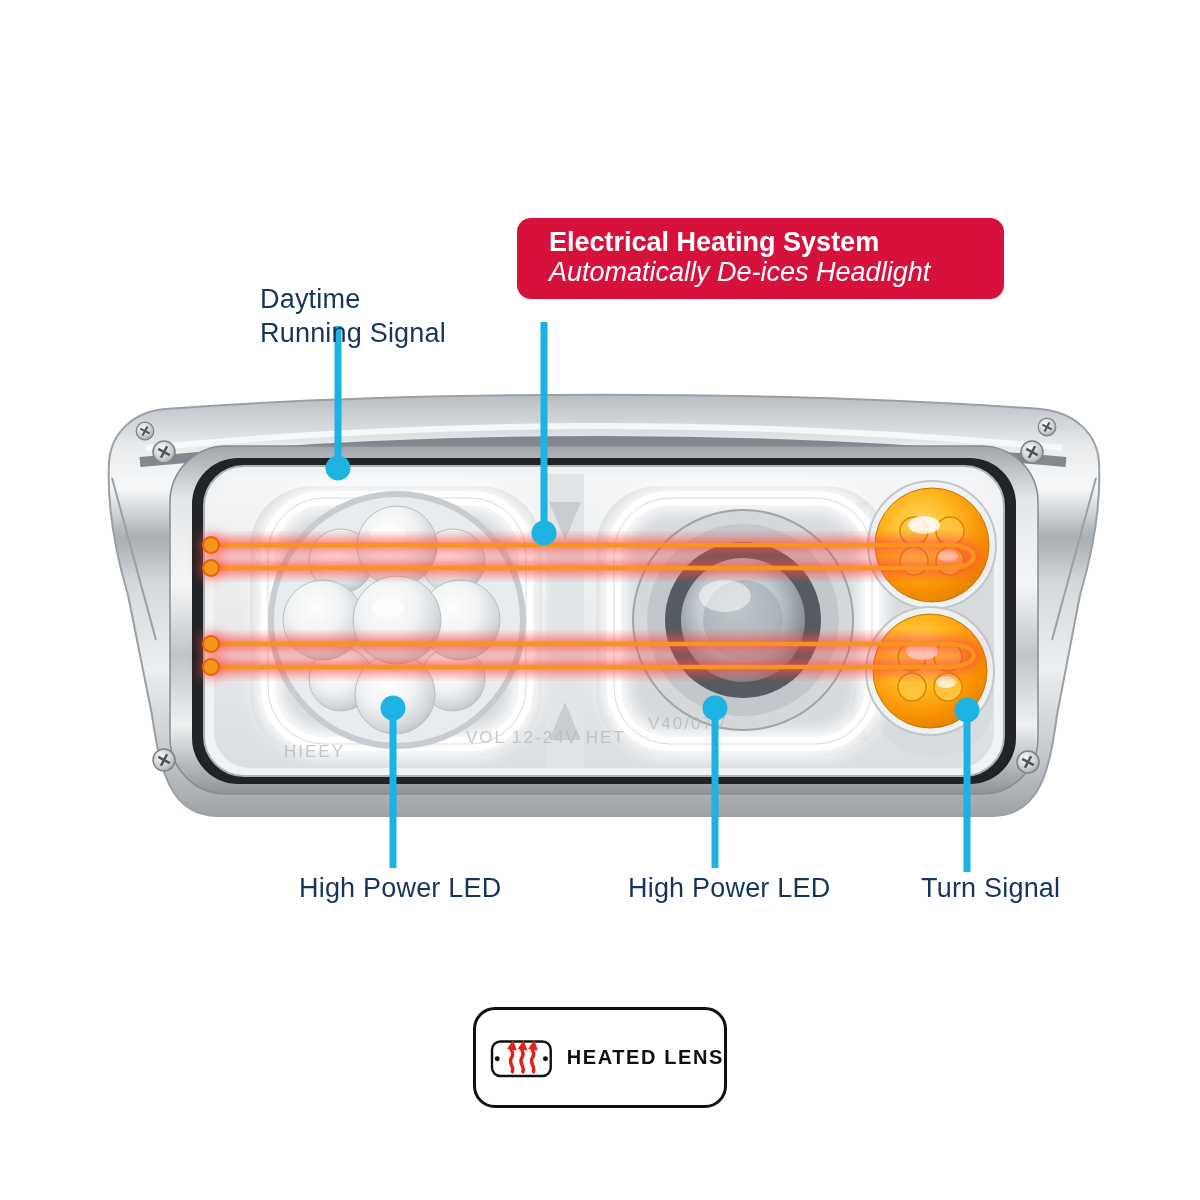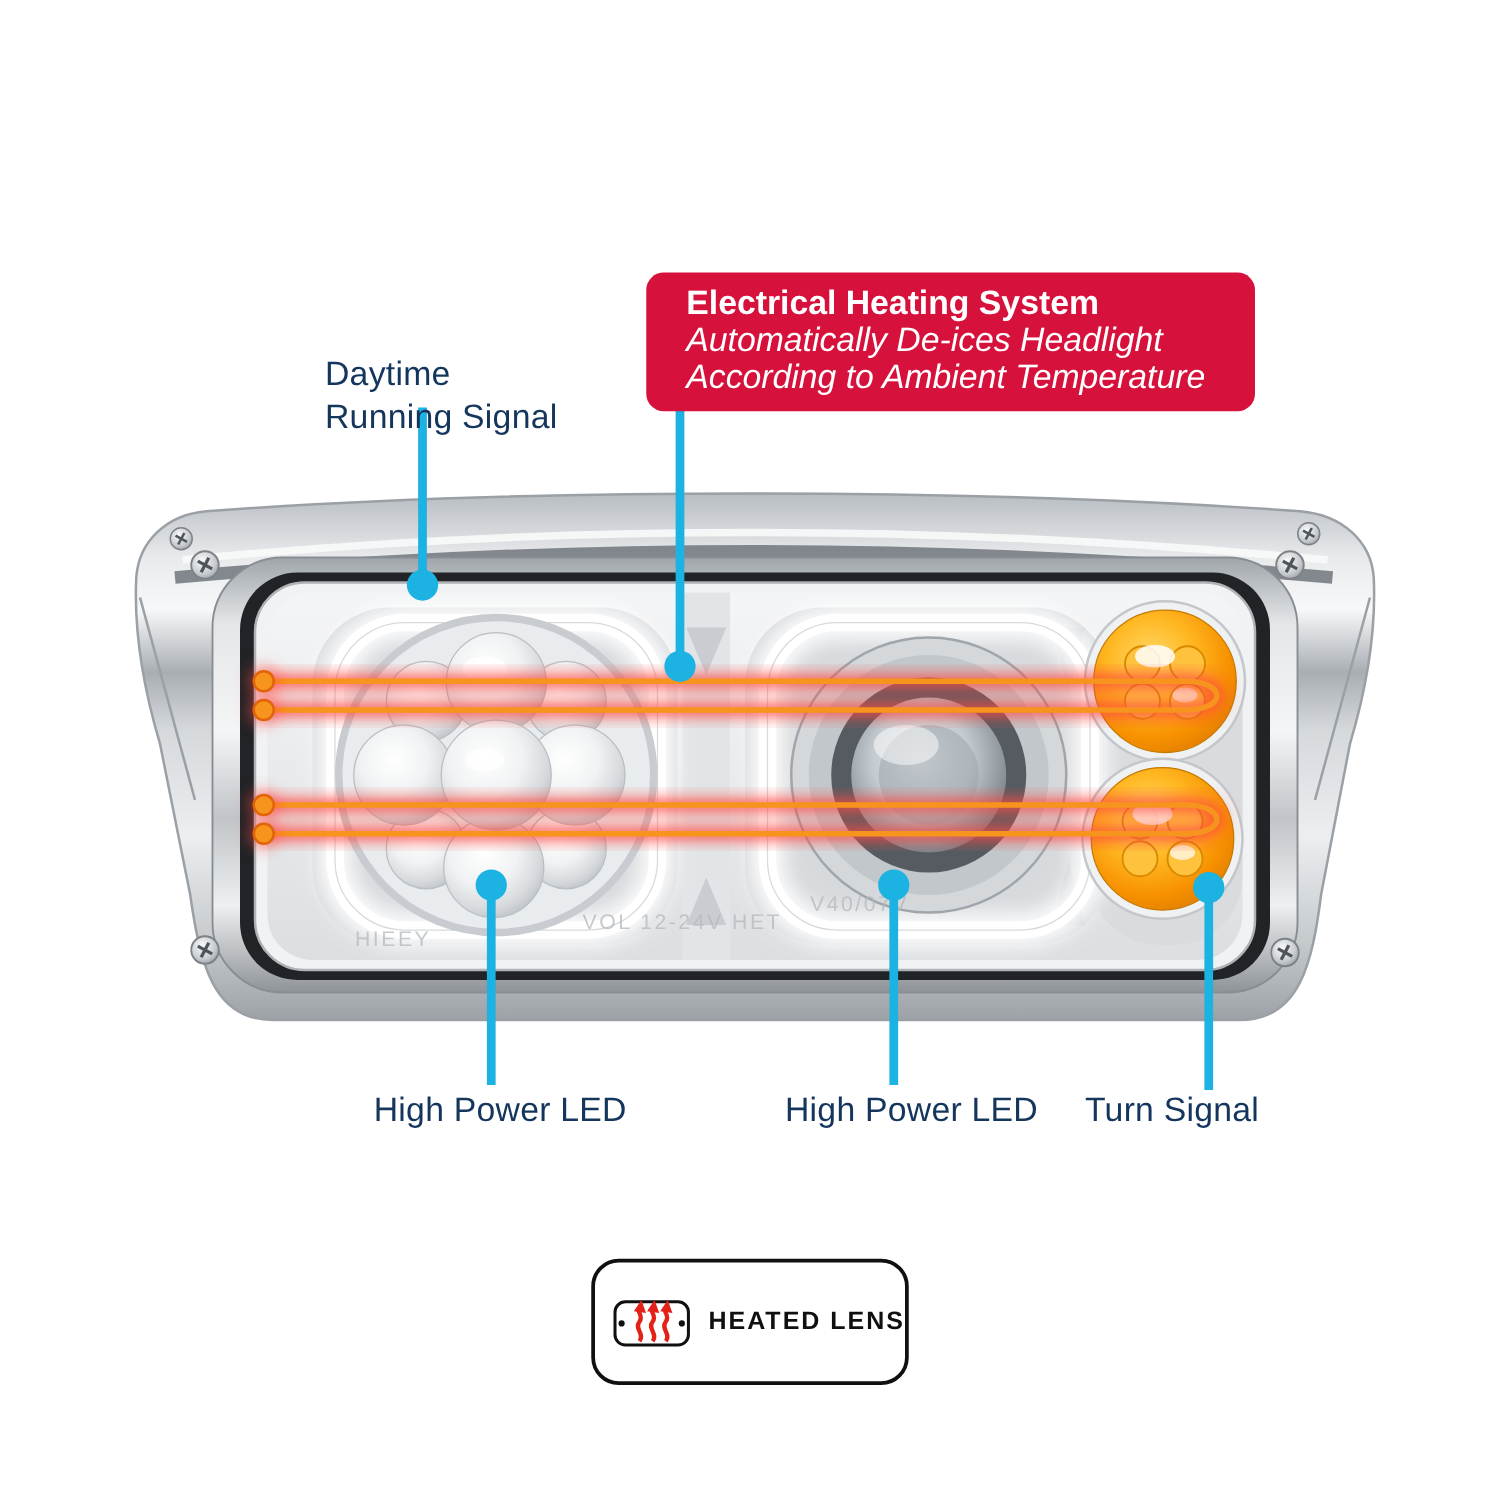--- a/index.html
+++ b/index.html
@@ -11,21 +11,21 @@
 
   
   .label{
     position:absolute;color:var(--label-navy);font-size:27px;line-height:34px;
     letter-spacing:.2px;white-space:nowrap;
   }
   .label span{display:block;}
   .label-drl{left:260px;top:250px;margin-top:32px;}
   .label-high{left:299px;top:871px;}
   .label-low{left:628px;top:871px;}
-  .label-turn{left:868px;top:871px;}
+  .label-turn{left:921px;top:871px;}
 
   
   .banner{
     position:absolute;left:517px;top:218px;width:487px;box-sizing:border-box;
     background:var(--banner-red);color:#ffffff;border-radius:14px;
     padding:10px 14px 12px 32px;font-size:27px;line-height:29.5px;white-space:nowrap;
   }
   .banner .title{font-weight:700;display:block;}
   .banner .line{display:block;font-style:italic;}
 
@@ -258,21 +258,20 @@
   </svg>
 
   <div class="label label-drl">
     <span>Daytime</span>
     <span>Running Signal</span>
   </div>
 
   <div class="banner">
     <span class="title">Electrical Heating System</span>
     <span class="line">Automatically De-ices Headlight</span>
-    <span class="line">According to Ambient Temperature</span>
   </div>
 
   <div class="label label-high">
     <span>High Power LED</span>
   </div>
 
   <div class="label label-low">
     <span>High Power LED</span>
   </div>
 

